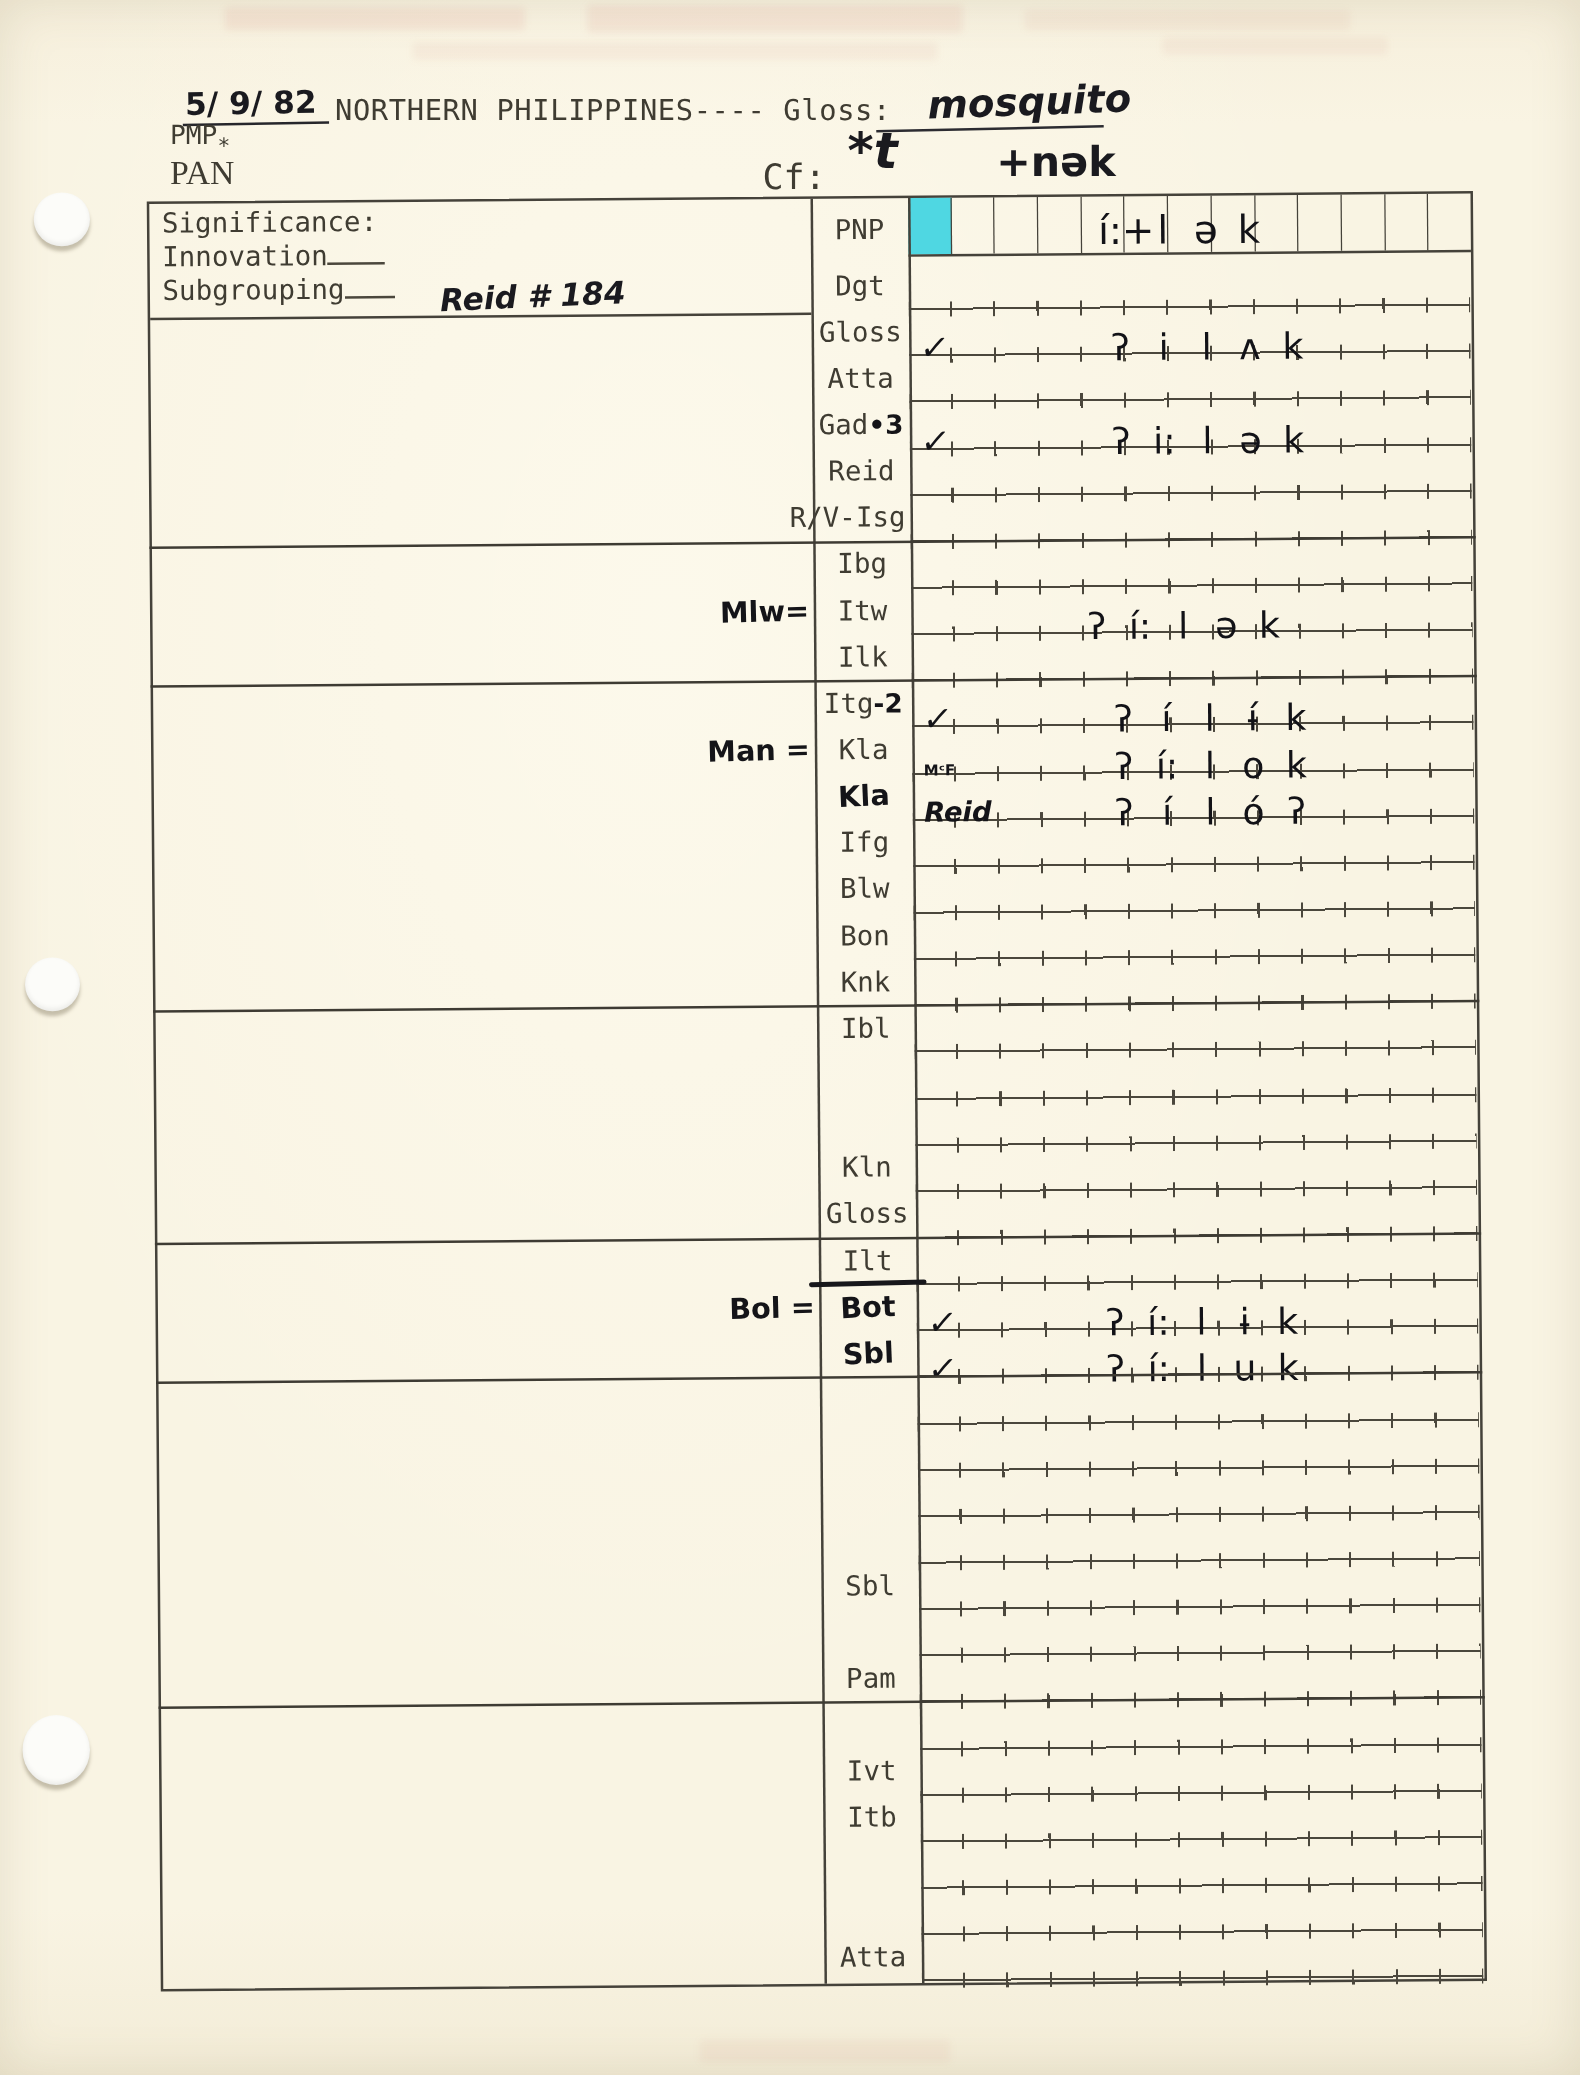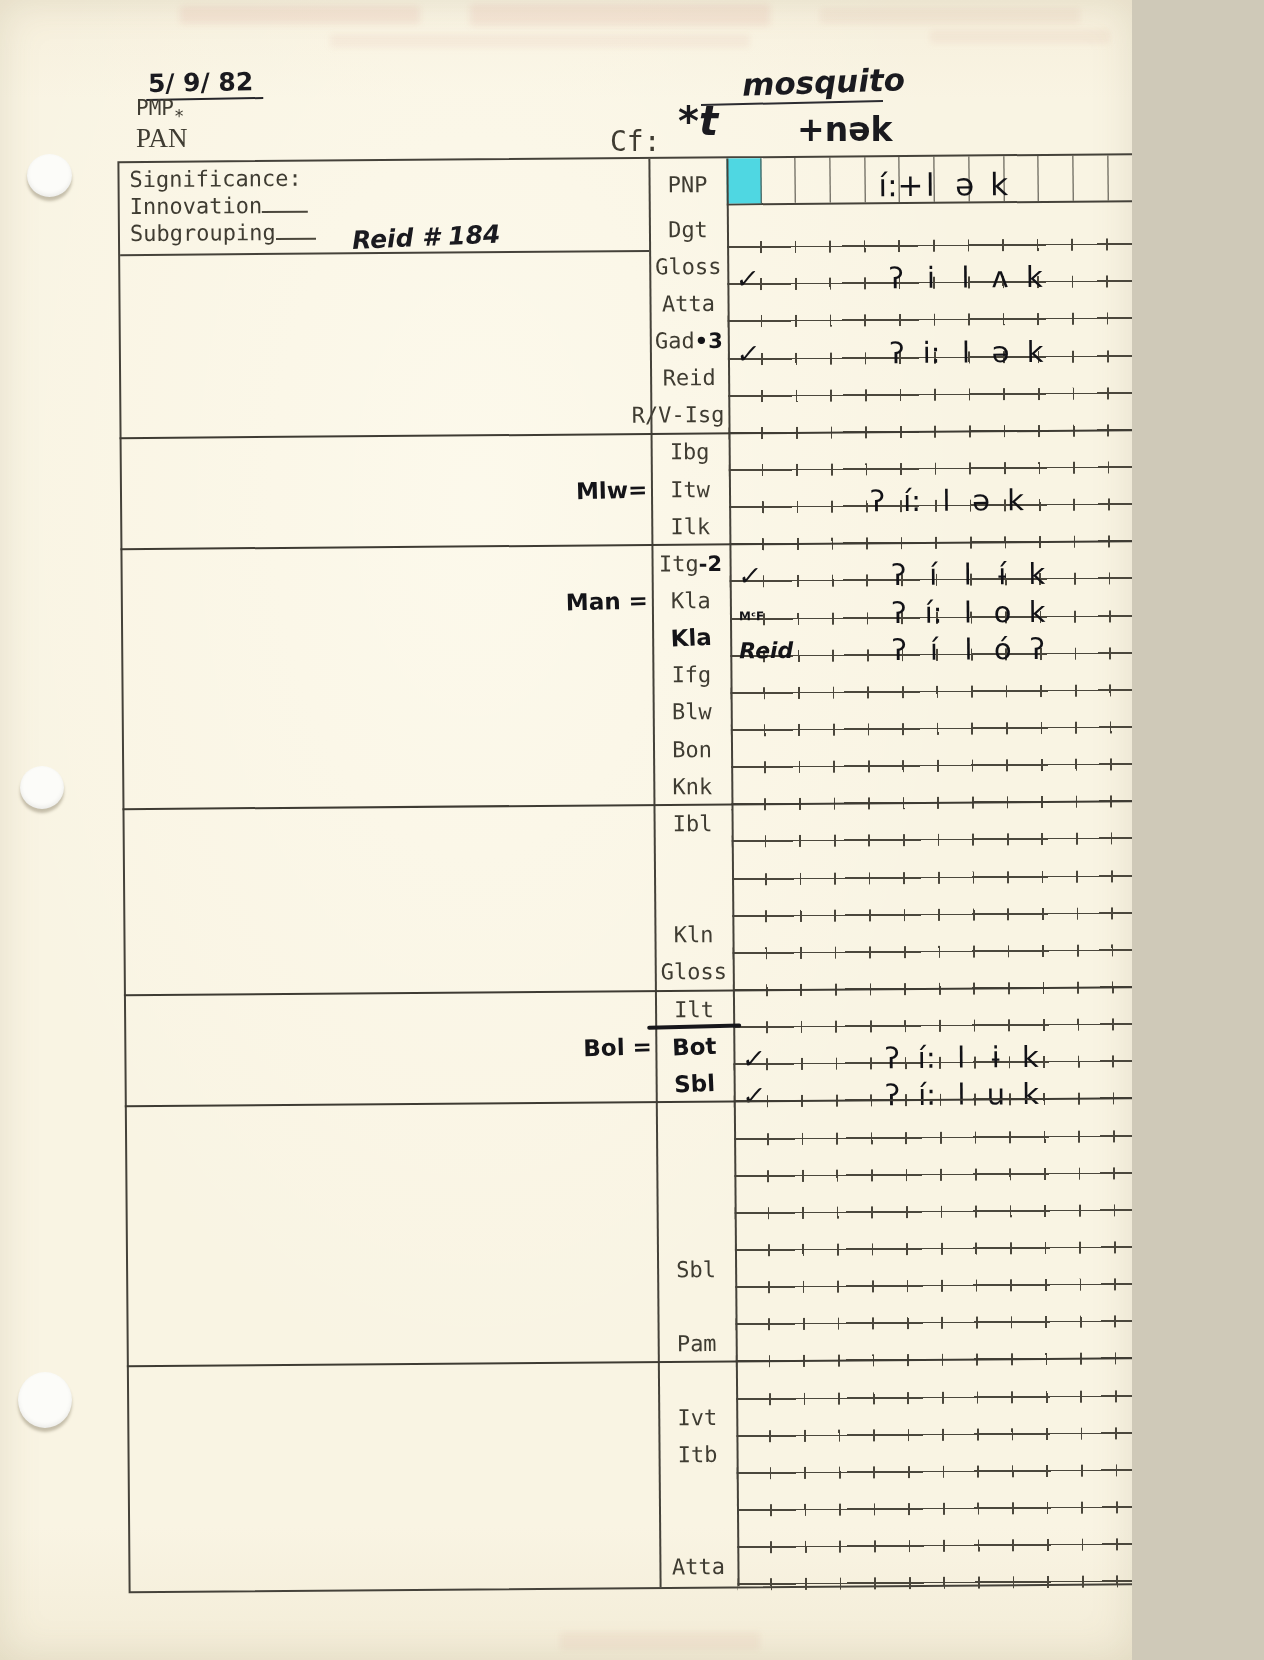--- a/index.html
+++ b/index.html
@@ -1,17 +1,17 @@
 <!DOCTYPE html>
 <html><head>
 <meta charset="utf-8">
 <style>
   html,body{margin:0;padding:0;background:#cfc9b8;}
   .page{
-    position:relative;width:1132px;height:1660px;overflow:hidden;
+    position:relative;width:1264px;height:1660px;overflow:hidden;
     background:
       radial-gradient(ellipse at 42% 30%, rgba(255,253,242,.55) 0%, rgba(255,253,242,0) 55%),
       linear-gradient(180deg,#f6efdc 0%, #f9f4e3 6%, #f9f4e3 92%, #f3ecd7 100%);
     background-color:#f9f4e3;
     box-shadow:inset 0 0 40px rgba(140,125,90,.18);
     font-family:"DejaVu Sans Mono",monospace;color:#3b382f;
   }
   
   .ghost{position:absolute;background:rgba(205,110,100,.10);filter:blur(3px);border-radius:3px;}
   .ghost.b{background:rgba(205,110,100,.07);}
@@ -84,20 +84,21 @@
   <div class="ghost b" style="left:820px;top:8px;width:260px;height:16px"></div>
   <div class="ghost b" style="left:330px;top:34px;width:420px;height:14px"></div>
   <div class="ghost b" style="left:930px;top:30px;width:180px;height:14px"></div>
   <div class="ghost b" style="left:560px;top:1632px;width:200px;height:18px"></div>
 
   <div class="hole" style="left:27px;top:154px;width:45px;height:43px"></div>
   <div class="hole" style="left:20px;top:766px;width:44px;height:43px"></div>
   <div class="hole" style="left:18px;top:1372px;width:54px;height:56px"></div>
 
   <div class="hdr hand date">5/ 9/ 82</div>
+  <div class="hdr typed title">NORTHERN PHILIPPINES---- Gloss:</div>
   <div class="hdr gloss-ul"></div>
   <div class="hdr hand gloss">mosquito</div>
   <div class="hdr typed pmp"><span>PMP</span><span class="star">*</span></div>
   <div class="hdr typed pan">PAN</div>
   <div class="hdr typed cf">Cf:</div>
   <div class="hdr hand cfa">*t</div>
   <div class="hdr hand cfb">+nək</div>
 
   <div class="table">
     <div class="rows">

